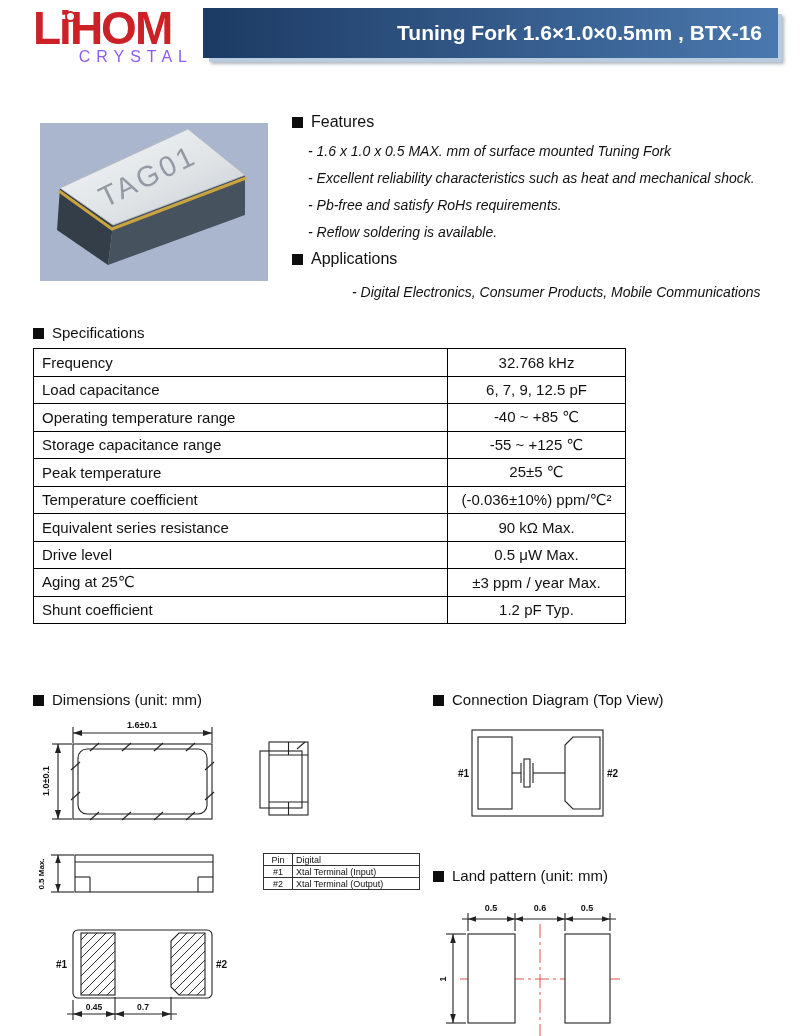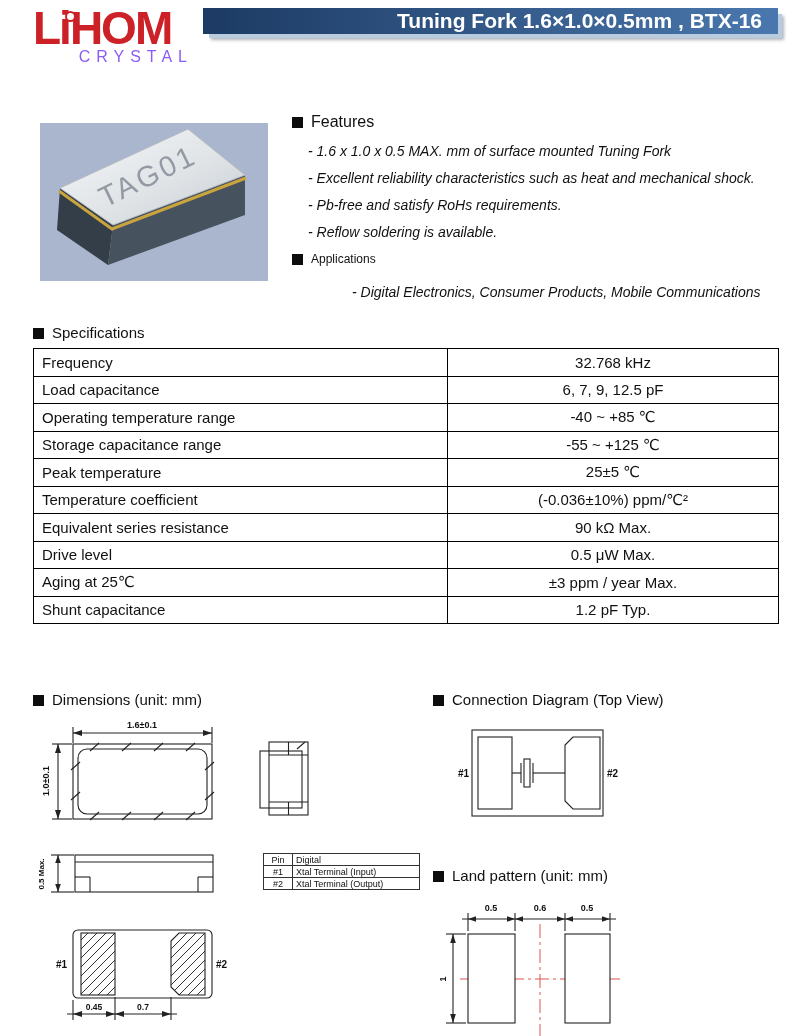--- a/index.html
+++ b/index.html
@@ -8,44 +8,44 @@
     font-family:"Liberation Sans","DejaVu Sans",sans-serif;color:#111;overflow:hidden;
   }
   .abs{position:absolute;}
 
   
   .logo{left:33px;top:6px;width:162px;}
   .logo-text{font-size:46px;font-weight:bold;letter-spacing:-2px;line-height:44px;color:var(--logo-red,#cc2127);}
   .logo-ring{position:absolute;left:32px;top:5px;width:7px;height:7px;border:2.5px solid var(--logo-red,#cc2127);border-radius:50%;background:#fff;}
   .logo-sub{margin-top:-2px;text-align:right;font-size:16px;letter-spacing:6px;color:#8b5cf6;padding-right:2px;}
   .banner{
-    left:203px;top:8px;width:575px;height:26px;
+    left:203px;top:8px;width:575px;height:50px;
     background:linear-gradient(90deg,var(--banner-dark,#1c3a63),var(--banner-light,#4a78ae));
     box-shadow:5px 5px 0 -1px var(--banner-edge,#b9cbdf), 7px 7px 3px -1px rgba(110,120,135,.55);
     display:flex;align-items:center;justify-content:flex-end;padding-right:16px;box-sizing:border-box;
   }
   .banner-title{color:#fff;font-size:21px;font-weight:bold;white-space:nowrap;}
 
   
   .heading{display:flex;align-items:center;gap:8px;font-size:15px;line-height:20px;justify-content:flex-end;}
   .heading .sq{width:11px;height:11px;background:#0d0d0d;flex:0 0 auto;}
   .h-features{left:292px;top:112px;font-size:16px;}
-  .h-applications{left:292px;top:249px;font-size:12px;}
+  .h-applications{left:292px;top:249px;font-size:16px;}
   .h-specs{left:33px;top:323px;}
   .h-dims{left:33px;top:690px;}
   .h-conn{left:433px;top:690px;}
   .h-land{left:433px;top:866px;}
 
   
   .feat-list{left:308px;top:138px;width:500px;}
   .app-list{left:308px;top:279px;width:500px;margin-left:44px;}
   .feat-list div, .app-list div{font-size:14px;line-height:27px;white-space:nowrap;font-style:italic;}
 
   
-  table.specs{left:33px;top:348px;width:746px;border-collapse:collapse;table-layout:fixed;}
+  table.specs{left:33px;top:348px;width:593px;border-collapse:collapse;table-layout:fixed;}
   table.specs td{border:1.5px solid #000;height:26.5px;font-size:15px;padding:0;}
   table.specs td.name{padding-left:8px;width:405px;}
   table.specs td.value{text-align:center;}
 
   
   svg.draw line, svg.draw rect, svg.draw path, svg.draw polygon, svg.draw polyline{
     stroke:#222;stroke-width:1.1;fill:none;}
   svg.draw text{fill:#111;stroke:none;font-size:9px;font-weight:bold;font-family:"Liberation Sans","DejaVu Sans",sans-serif;}
   svg.draw text.pin{font-size:10px;}
   svg.draw .arr{fill:#222;stroke:none;}
@@ -148,21 +148,21 @@
       </tr>
   <tr>
         <td class="name">Drive level</td>
         <td class="value">0.5 μW Max.</td>
       </tr>
   <tr>
         <td class="name">Aging at 25℃</td>
         <td class="value">±3 ppm / year Max.</td>
       </tr>
   <tr>
-        <td class="name">Shunt capacitance</td>
+        <td class="name">Shunt coefficient</td>
         <td class="value">1.2 pF Typ.</td>
       </tr>
 </tbody>
   </table>
 
 <div class="abs heading h-dims">
   <span class="sq"></span>
   <span>Dimensions (unit: mm)</span>
 </div>
 

